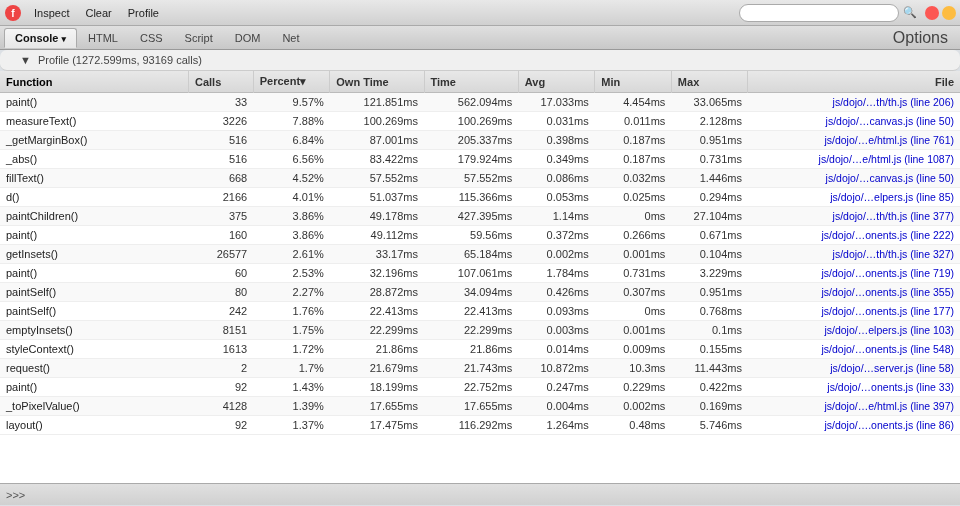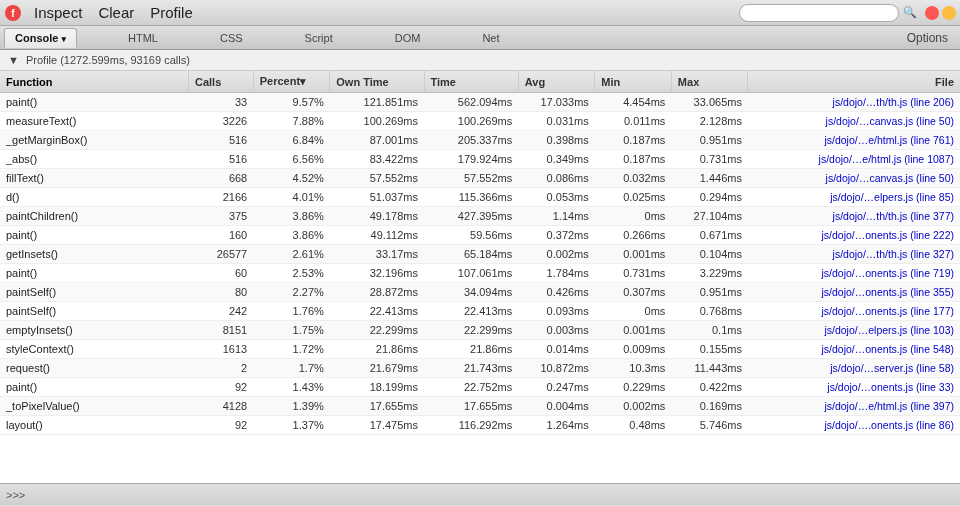--- a/index.html
+++ b/index.html
@@ -23,21 +23,21 @@
       padding: 0 4px;
     }
     .toolbar-logo {
       width: 18px;
       height: 18px;
       margin-right: 4px;
     }
     .toolbar-btn {
       background: none;
       border: none;
-      font-size: 15px;
+      font-size: 11px;
       color: #222;
       padding: 2px 8px;
       cursor: pointer;
       border-radius: 3px;
     }
     .toolbar-search {
       margin-left: auto;
       display: flex;
       align-items: center;
     }
@@ -73,55 +73,55 @@
     }
 
     
     #nav-tabs {
       display: flex;
       align-items: center;
       background: linear-gradient(to bottom, #e0e0e0, #c8c8c8);
       border-bottom: 1px solid #999;
       height: 24px;
       padding: 0 4px;
-      gap: 40px;
     }
     .nav-tab {
       padding: 3px 10px;
       font-size: 11px;
       cursor: pointer;
       border: 1px solid transparent;
       border-radius: 3px 3px 0 0;
       color: #444;
       background: none;
     }
     .nav-tab.active {
       background: linear-gradient(to bottom, #f5f5f5, #e8e8e8);
       border-color: #aaa;
       border-bottom-color: #e8e8e8;
       color: #111;
       font-weight: bold;
     }
     .options-btn {
       margin-left: auto;
-      font-size: 12px;
+      font-size: 16px;
       padding: 2px 8px;
       cursor: pointer;
       color: #444;
       background: none;
       border: none;
     }
 
     
     #profile-header {
       background: #f0f0f0;
       border-bottom: 1px solid #ccc;
-      padding: 4px 8px;
+      padding: 4px 20px;
       font-size: 11px;
       color: #444;
+      border-radius: 7px;
     }
 
     
     #table-container {
       background: #fff;
       overflow-y: auto;
       height: calc(506px - 26px - 24px - 22px - 22px);
     }
 
     table {

